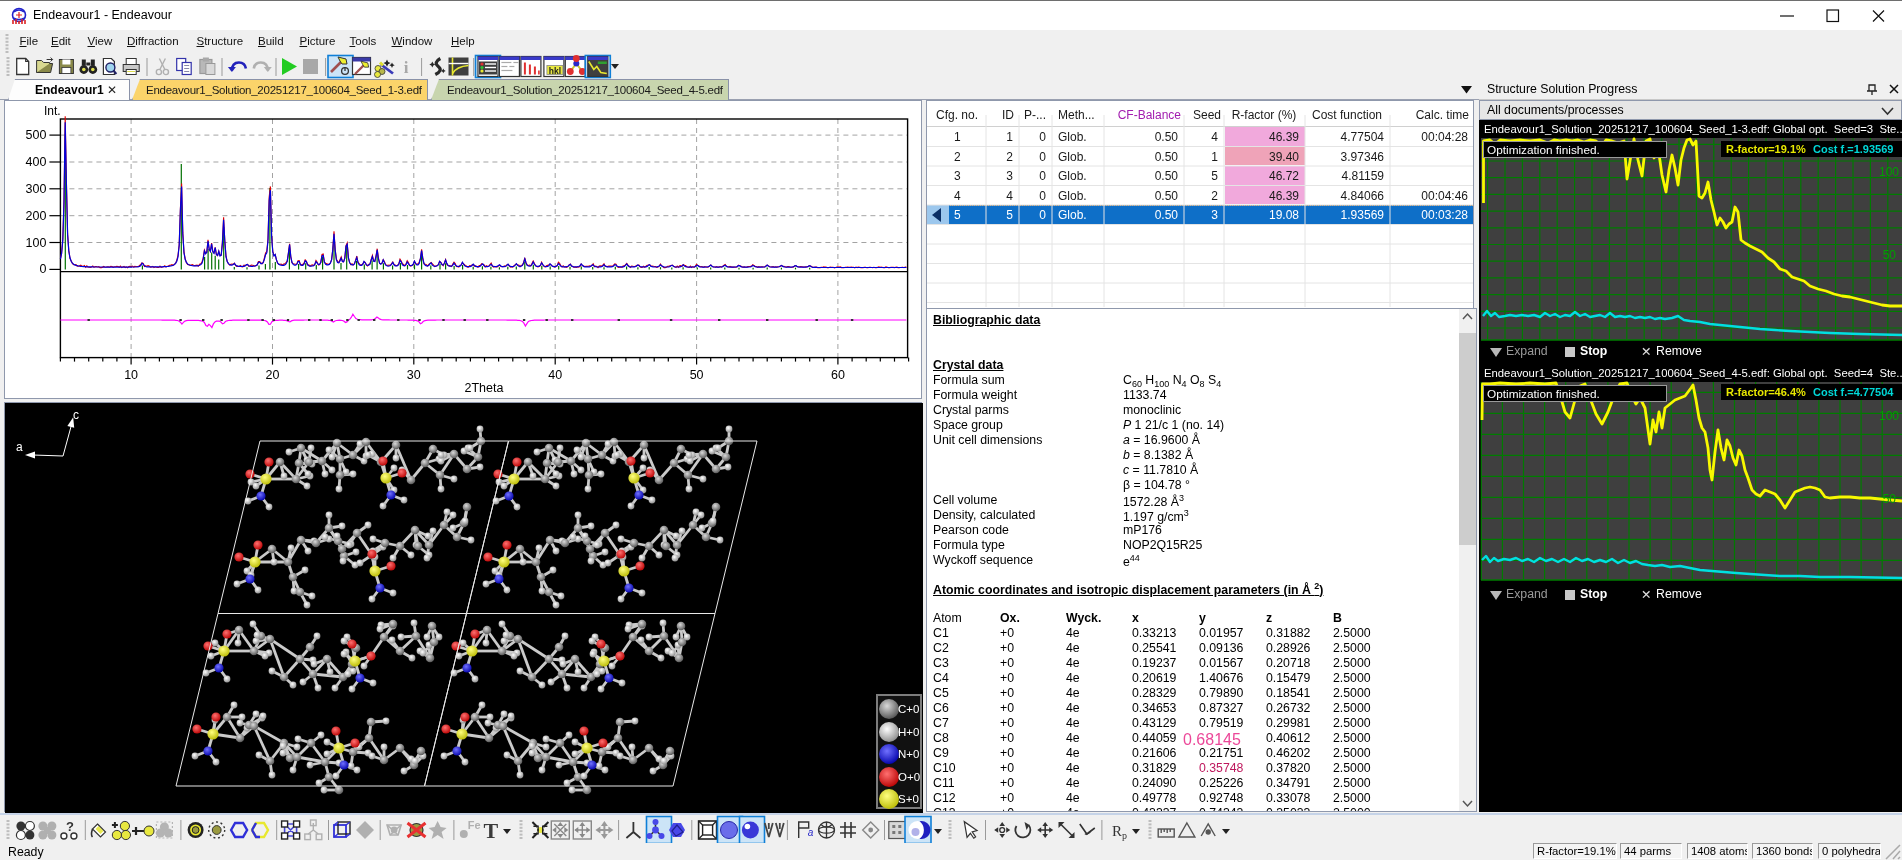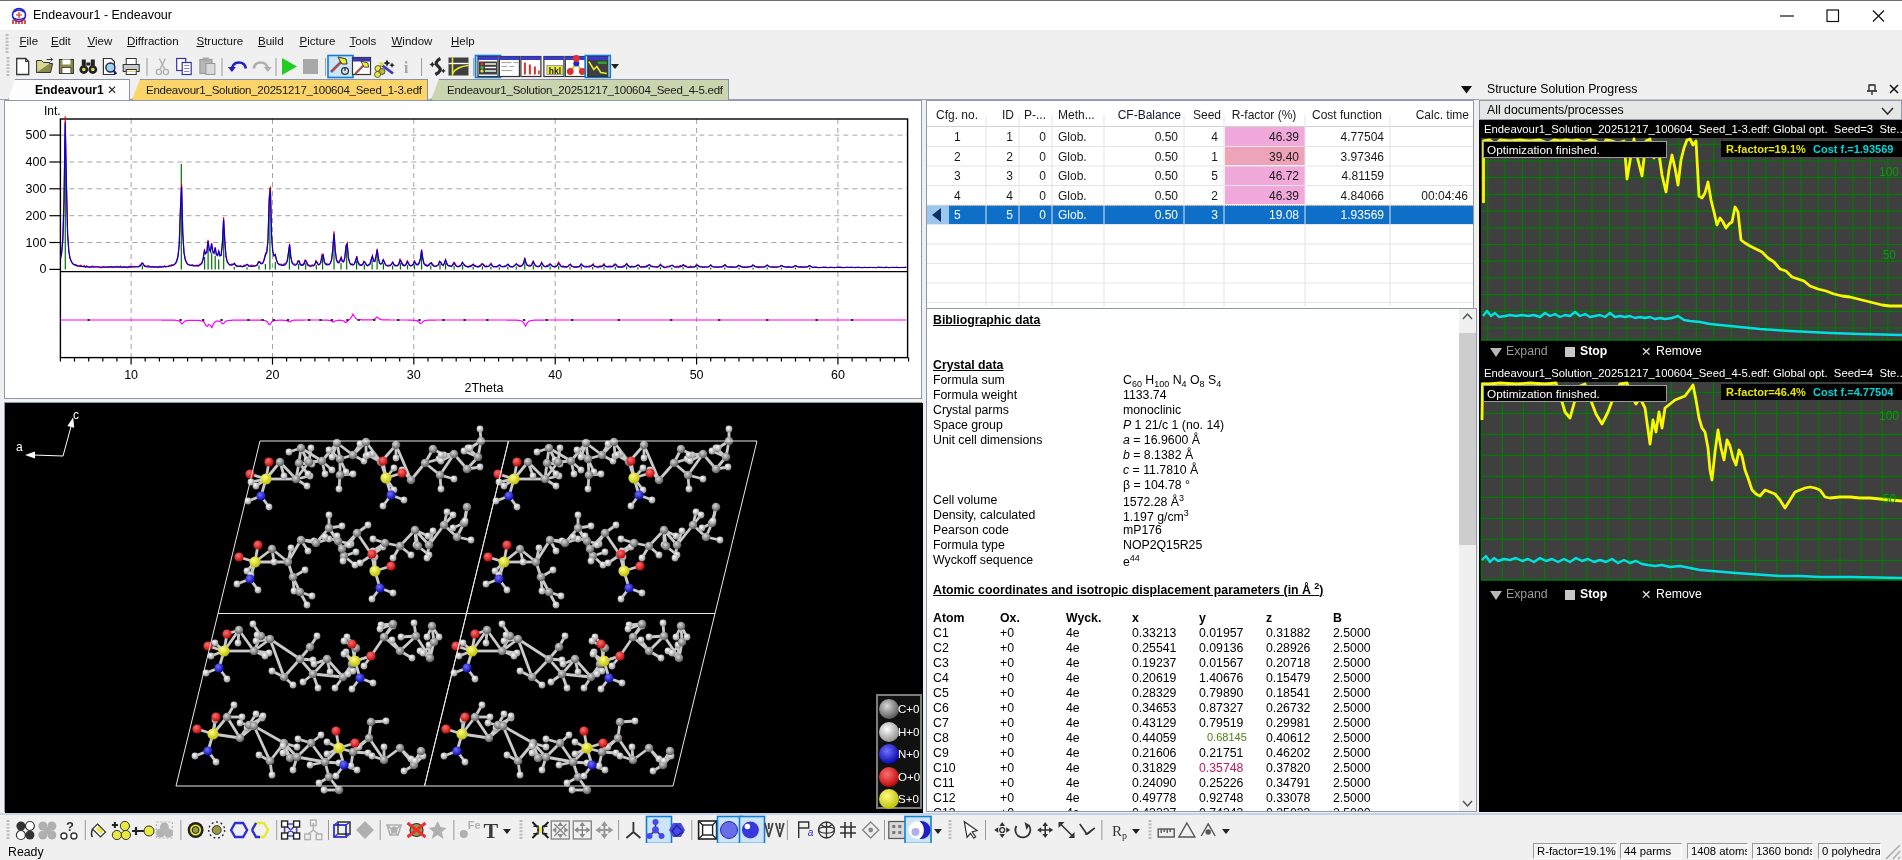--- a/index.html
+++ b/index.html
@@ -1588,35 +1588,36 @@
       <circle cx="884" cy="396" r="10" fill="url(#gS)"></circle>
       <text x="893" y="400" font-size="11.5" fill="#fff">S+0</text>
     </svg>
   </div>
 <div class="abs" style="left:926px;top:100px;width:548px;height:221px;background:#fff;border:1px solid #8f98ac;overflow:hidden">
     <div class="abs" style="left:0;top:0;width:548px;height:26px;background:#fff"></div>
     <div class="abs" style="top:7px;left:9px;font-size:12px;color:#1a1a1a">Cfg. no.</div>
     <div class="abs" style="top:7px;left:0;width:87px;text-align:right;font-size:12px;color:#1a1a1a">ID</div>
     <div class="abs" style="top:7px;left:48px;width:120px;text-align:center;font-size:12px;color:#1a1a1a">P-...</div>
     <div class="abs" style="top:7px;left:131px;font-size:12px;color:#1a1a1a">Meth...</div>
-    <div class="abs" style="top:7px;left:0;width:254px;text-align:right;font-size:12px;color:#0f172a">CF-Balance</div>
+    <div class="abs" style="top:7px;left:0;width:254px;text-align:right;font-size:12px;color:#a21caf">CF-Balance</div>
     <div class="abs" style="top:7px;left:0;width:294px;text-align:right;font-size:12px;color:#1a1a1a">Seed</div>
     <div class="abs" style="top:7px;left:277px;width:120px;text-align:center;font-size:12px;color:#1a1a1a">R-factor (%)</div>
     <div class="abs" style="top:7px;left:360px;width:120px;text-align:center;font-size:12px;color:#1a1a1a">Cost function</div>
     <div class="abs" style="top:7px;left:0;width:542px;text-align:right;font-size:12px;color:#1a1a1a">Calc. time</div>
     <div class="abs" style="left:0;top:25px;width:548px;height:1px;background:#d0d0d0"></div>
     <div class="abs" style="left:298px;top:26.0px;width:80px;height:18.5px;background:#f1a9dc"></div>
     <div class="abs" style="top:29.0px;left:27px;font-size:12px;color:#1a1a1a">1</div>
     <div class="abs" style="top:29.0px;left:0;width:86px;text-align:right;font-size:12px;color:#1a1a1a">1</div>
     <div class="abs" style="top:29.0px;left:0;width:119px;text-align:right;font-size:12px;color:#1a1a1a">0</div>
     <div class="abs" style="top:29.0px;left:131px;font-size:12px;color:#1a1a1a">Glob.</div>
     <div class="abs" style="top:29.0px;left:0;width:251px;text-align:right;font-size:12px;color:#1a1a1a">0.50</div>
     <div class="abs" style="top:29.0px;left:0;width:291px;text-align:right;font-size:12px;color:#1a1a1a">4</div>
     <div class="abs" style="top:29.0px;left:0;width:372px;text-align:right;font-size:12px;color:#1a1a1a">46.39</div>
     <div class="abs" style="top:29.0px;left:0;width:457px;text-align:right;font-size:12px;color:#1a1a1a">4.77504</div>
+    <div class="abs" style="top:29.0px;left:0;width:541px;text-align:right;font-size:12px;color:#1a1a1a">00:04:28</div>
     <div class="abs" style="left:298px;top:45.5px;width:80px;height:18.5px;background:#efa3b8"></div>
     <div class="abs" style="top:48.5px;left:27px;font-size:12px;color:#1a1a1a">2</div>
     <div class="abs" style="top:48.5px;left:0;width:86px;text-align:right;font-size:12px;color:#1a1a1a">2</div>
     <div class="abs" style="top:48.5px;left:0;width:119px;text-align:right;font-size:12px;color:#1a1a1a">0</div>
     <div class="abs" style="top:48.5px;left:131px;font-size:12px;color:#1a1a1a">Glob.</div>
     <div class="abs" style="top:48.5px;left:0;width:251px;text-align:right;font-size:12px;color:#1a1a1a">0.50</div>
     <div class="abs" style="top:48.5px;left:0;width:291px;text-align:right;font-size:12px;color:#1a1a1a">1</div>
     <div class="abs" style="top:48.5px;left:0;width:372px;text-align:right;font-size:12px;color:#1a1a1a">39.40</div>
     <div class="abs" style="top:48.5px;left:0;width:457px;text-align:right;font-size:12px;color:#1a1a1a">3.97346</div>
     <div class="abs" style="left:298px;top:65.0px;width:80px;height:18.5px;background:#f1a9dc"></div>
@@ -1644,20 +1645,21 @@
       <path d="M10,0 L10,14 L1,7 Z" fill="#0b2f66"></path>
     </svg>
     <div class="abs" style="top:107.0px;left:27px;font-size:12px;color:#fff">5</div>
     <div class="abs" style="top:107.0px;left:0;width:86px;text-align:right;font-size:12px;color:#fff">5</div>
     <div class="abs" style="top:107.0px;left:0;width:119px;text-align:right;font-size:12px;color:#fff">0</div>
     <div class="abs" style="top:107.0px;left:131px;font-size:12px;color:#fff">Glob.</div>
     <div class="abs" style="top:107.0px;left:0;width:251px;text-align:right;font-size:12px;color:#fff">0.50</div>
     <div class="abs" style="top:107.0px;left:0;width:291px;text-align:right;font-size:12px;color:#fff">3</div>
     <div class="abs" style="top:107.0px;left:0;width:372px;text-align:right;font-size:12px;color:#fff">19.08</div>
     <div class="abs" style="top:107.0px;left:0;width:457px;text-align:right;font-size:12px;color:#fff">1.93569</div>
+    <div class="abs" style="top:107.0px;left:0;width:541px;text-align:right;font-size:12px;color:#fff">00:03:28</div>
     <svg class="abs" style="left:0;top:0" width="548" height="206">
       <line x1="0" y1="45.5" x2="548" y2="45.5" stroke="#e4e4e4" stroke-width="1"></line>
       <line x1="0" y1="65.0" x2="548" y2="65.0" stroke="#e4e4e4" stroke-width="1"></line>
       <line x1="0" y1="84.5" x2="548" y2="84.5" stroke="#e4e4e4" stroke-width="1"></line>
       <line x1="0" y1="104.0" x2="548" y2="104.0" stroke="#e4e4e4" stroke-width="1"></line>
       <line x1="0" y1="123.5" x2="548" y2="123.5" stroke="#e4e4e4" stroke-width="1"></line>
       <line x1="0" y1="143.0" x2="548" y2="143.0" stroke="#e4e4e4" stroke-width="1"></line>
       <line x1="0" y1="162.5" x2="548" y2="162.5" stroke="#e4e4e4" stroke-width="1"></line>
       <line x1="0" y1="182.0" x2="548" y2="182.0" stroke="#e4e4e4" stroke-width="1"></line>
       <line x1="0" y1="201.5" x2="548" y2="201.5" stroke="#e4e4e4" stroke-width="1"></line>
@@ -1692,21 +1694,21 @@
     <div class="abs" style="left:196px;top:184px;font-size:12.3px;color:#000">1572.28 Å<sup style="font-size:9px">3</sup></div>
     <div class="abs" style="left:6px;top:199px;font-size:12.3px;font-weight:normal;color:#000">Density, calculated</div>
     <div class="abs" style="left:196px;top:199px;font-size:12.3px;color:#000">1.197 g/cm<sup style="font-size:9px">3</sup></div>
     <div class="abs" style="left:6px;top:214px;font-size:12.3px;font-weight:normal;color:#000">Pearson code</div>
     <div class="abs" style="left:196px;top:214px;font-size:12.3px;color:#000">mP176</div>
     <div class="abs" style="left:6px;top:229px;font-size:12.3px;font-weight:normal;color:#000">Formula type</div>
     <div class="abs" style="left:196px;top:229px;font-size:12.3px;color:#000">NOP2Q15R25</div>
     <div class="abs" style="left:6px;top:244px;font-size:12.3px;font-weight:normal;color:#000">Wyckoff sequence</div>
     <div class="abs" style="left:196px;top:244px;font-size:12.3px;color:#000">e<sup style="font-size:9px">44</sup></div>
     <div class="abs" style="left:6px;top:272px;font-size:12.3px;font-weight:bold;text-decoration:underline;color:#000">Atomic coordinates and isotropic displacement parameters (in Å <sup style="font-size:9px">2</sup>)</div>
-    <div class="abs" style="left:6px;top:302px;font-size:12.3px;font-weight:bold;color:#000">Atom</div>
+    <div class="abs" style="left:6px;top:302px;font-size:12.3px;font-weight:normal;color:#000">Atom</div>
     <div class="abs" style="left:73px;top:302px;font-size:12.3px;font-weight:bold;color:#000">Ox.</div>
     <div class="abs" style="left:139px;top:302px;font-size:12.3px;font-weight:bold;color:#000">Wyck.</div>
     <div class="abs" style="left:205px;top:302px;font-size:12.3px;font-weight:bold;color:#000">x</div>
     <div class="abs" style="left:272px;top:302px;font-size:12.3px;font-weight:bold;color:#000">y</div>
     <div class="abs" style="left:339px;top:302px;font-size:12.3px;font-weight:bold;color:#000">z</div>
     <div class="abs" style="left:406px;top:302px;font-size:12.3px;font-weight:bold;color:#000">B</div>
     <div class="abs" style="left:6px;top:317px;font-size:12.3px;color:#000">C1</div>
     <div class="abs" style="left:73px;top:317px;font-size:12.3px;color:#000">+0</div>
     <div class="abs" style="left:139px;top:317px;font-size:12.3px;color:#000">4e</div>
     <div class="abs" style="left:205px;top:317px;font-size:12.3px;color:#000">0.33213</div>
@@ -1752,21 +1754,21 @@
     <div class="abs" style="left:73px;top:407px;font-size:12.3px;color:#000">+0</div>
     <div class="abs" style="left:139px;top:407px;font-size:12.3px;color:#000">4e</div>
     <div class="abs" style="left:205px;top:407px;font-size:12.3px;color:#000">0.43129</div>
     <div class="abs" style="left:272px;top:407px;font-size:12.3px;color:#000">0.79519</div>
     <div class="abs" style="left:339px;top:407px;font-size:12.3px;color:#000">0.29981</div>
     <div class="abs" style="left:406px;top:407px;font-size:12.3px;color:#000">2.5000</div>
     <div class="abs" style="left:6px;top:422px;font-size:12.3px;color:#000">C8</div>
     <div class="abs" style="left:73px;top:422px;font-size:12.3px;color:#000">+0</div>
     <div class="abs" style="left:139px;top:422px;font-size:12.3px;color:#000">4e</div>
     <div class="abs" style="left:205px;top:422px;font-size:12.3px;color:#000">0.44059</div>
-    <div class="abs" style="left:280px;top:422px;font-size:11px;color:#4d7c0f">0.68145</div>
+    <div class="abs" style="left:256px;top:422px;font-size:16px;color:#ec4899">0.68145</div>
     <div class="abs" style="left:339px;top:422px;font-size:12.3px;color:#000">0.40612</div>
     <div class="abs" style="left:406px;top:422px;font-size:12.3px;color:#000">2.5000</div>
     <div class="abs" style="left:6px;top:437px;font-size:12.3px;color:#000">C9</div>
     <div class="abs" style="left:73px;top:437px;font-size:12.3px;color:#000">+0</div>
     <div class="abs" style="left:139px;top:437px;font-size:12.3px;color:#000">4e</div>
     <div class="abs" style="left:205px;top:437px;font-size:12.3px;color:#000">0.21606</div>
     <div class="abs" style="left:272px;top:437px;font-size:12.3px;color:#000">0.21751</div>
     <div class="abs" style="left:339px;top:437px;font-size:12.3px;color:#000">0.46202</div>
     <div class="abs" style="left:406px;top:437px;font-size:12.3px;color:#000">2.5000</div>
     <div class="abs" style="left:6px;top:452px;font-size:12.3px;color:#000">C10</div>

